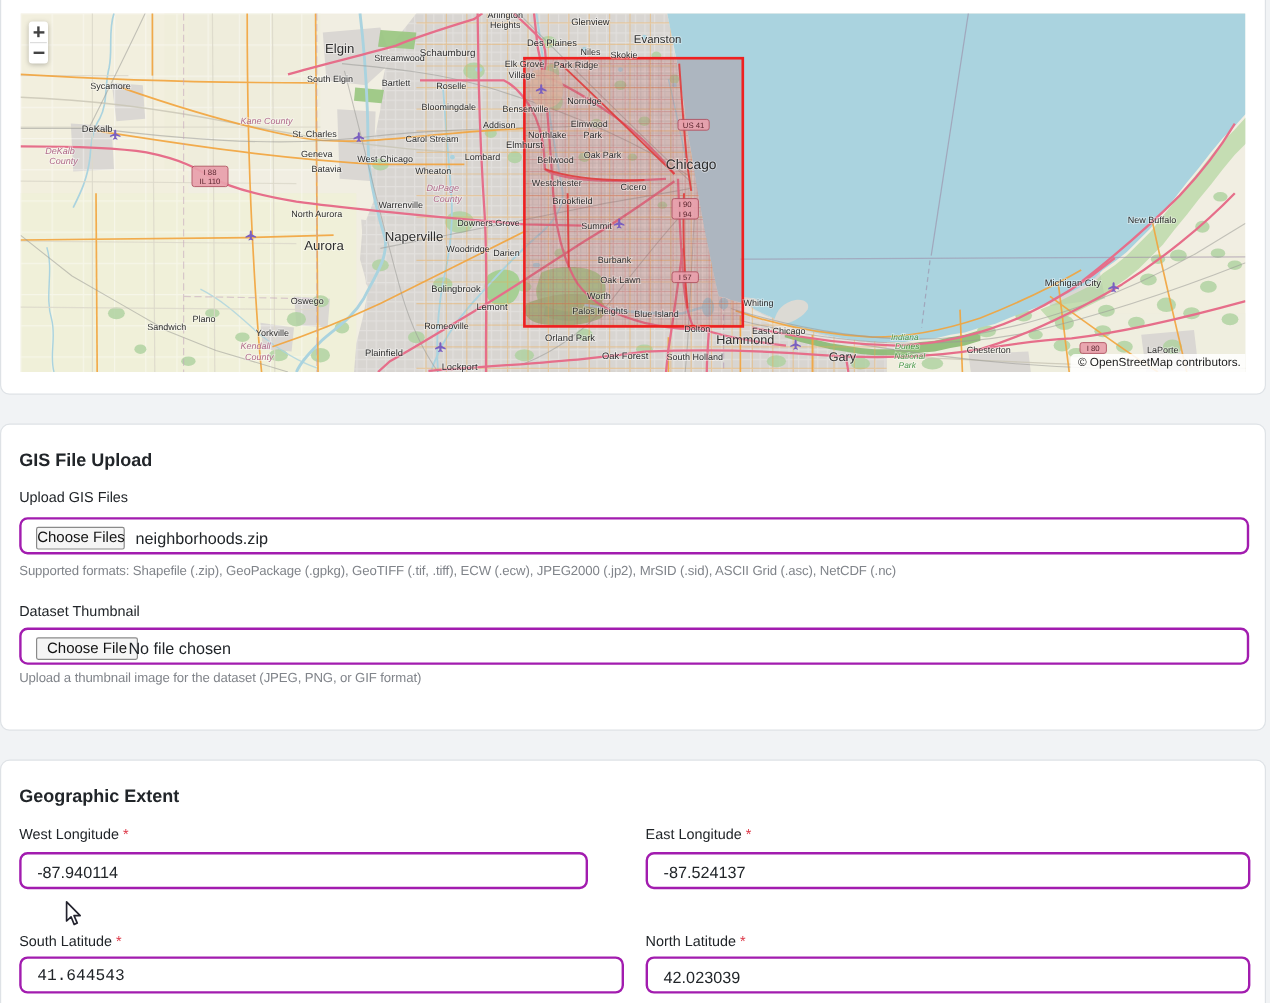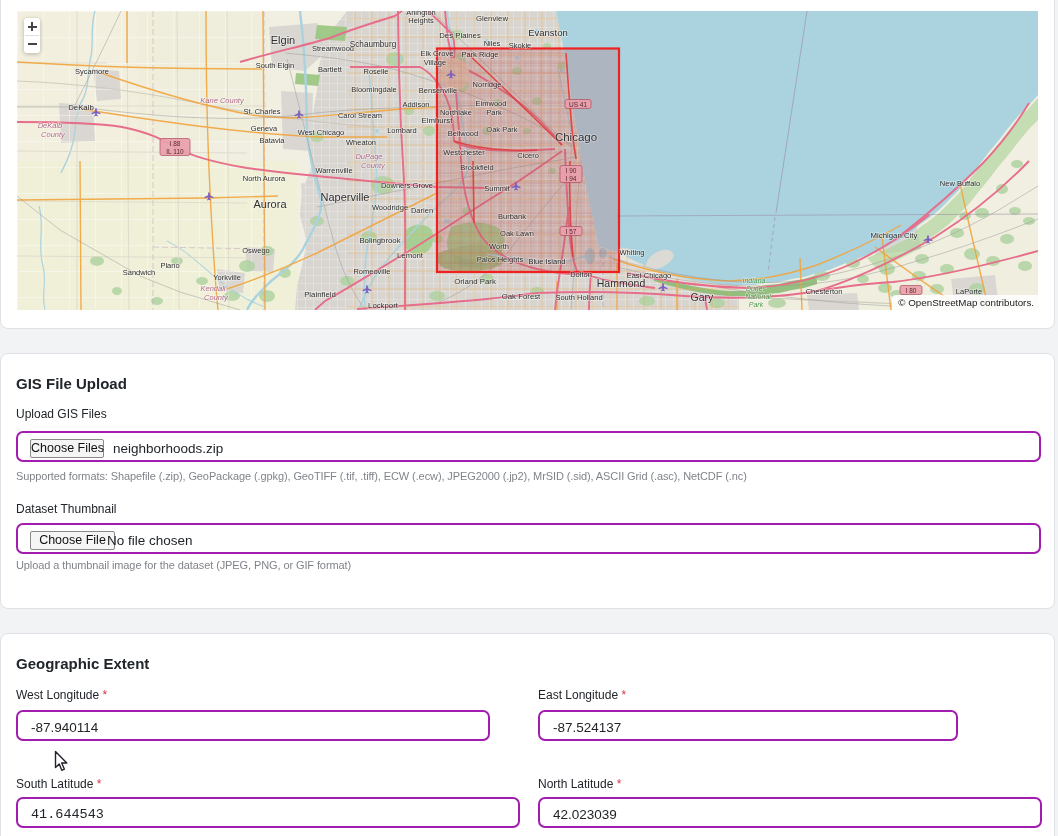--- a/index.html
+++ b/index.html
@@ -547,21 +547,21 @@
 </div>
 <div class="helper" style="left:16px;top:559px;">Upload a thumbnail image for the dataset (JPEG, PNG, or GIF format)</div>
 
 <div class="card" style="top:633px;height:240px;"></div>
 <div class="h2" style="top:655px;">Geographic Extent</div>
 <div class="lbl" style="left:16px;top:688px;">West Longitude <span class="req">*</span></div>
 <div class="inputbox" style="left:16px;top:710px;width:474px;">
     <span class="val">-87.940114</span>
   </div>
 <div class="lbl" style="left:538px;top:688px;">East Longitude <span class="req">*</span></div>
-<div class="inputbox" style="left:538px;top:710px;width:420px;">
+<div class="inputbox" style="left:538px;top:710px;width:504px;">
     <span class="val">-87.524137</span>
   </div>
 <div class="lbl" style="left:16px;top:777px;">South Latitude <span class="req">*</span></div>
 <div class="inputbox" style="left:16px;top:797px;width:504px;font-family:Liberation Mono, monospace;">
     <span class="val">41.644543</span>
   </div>
 <div class="lbl" style="left:538px;top:777px;">North Latitude <span class="req">*</span></div>
 <div class="inputbox" style="left:538px;top:797px;width:504px;">
     <span class="val">42.023039</span>
   </div>

